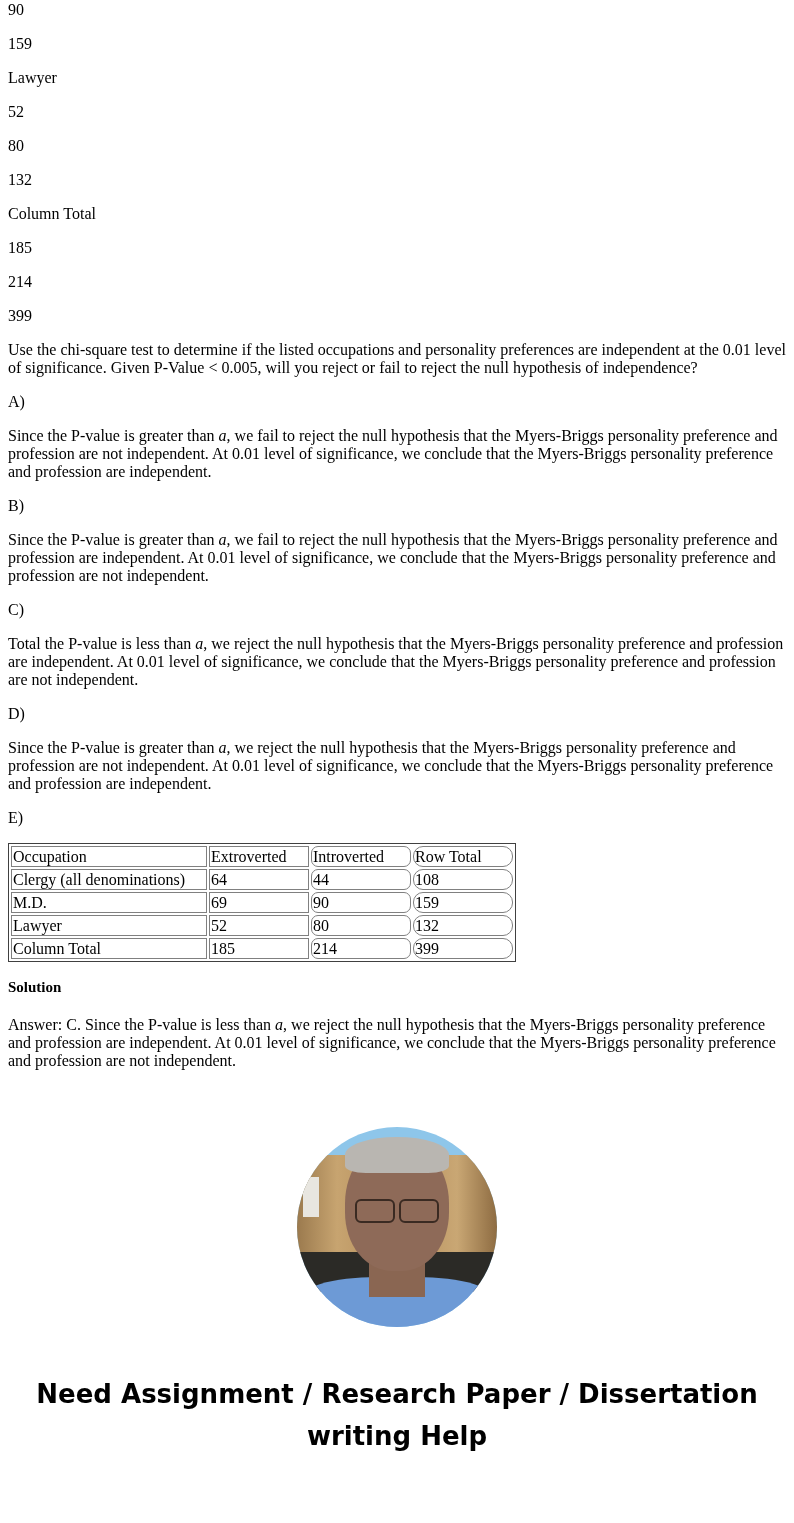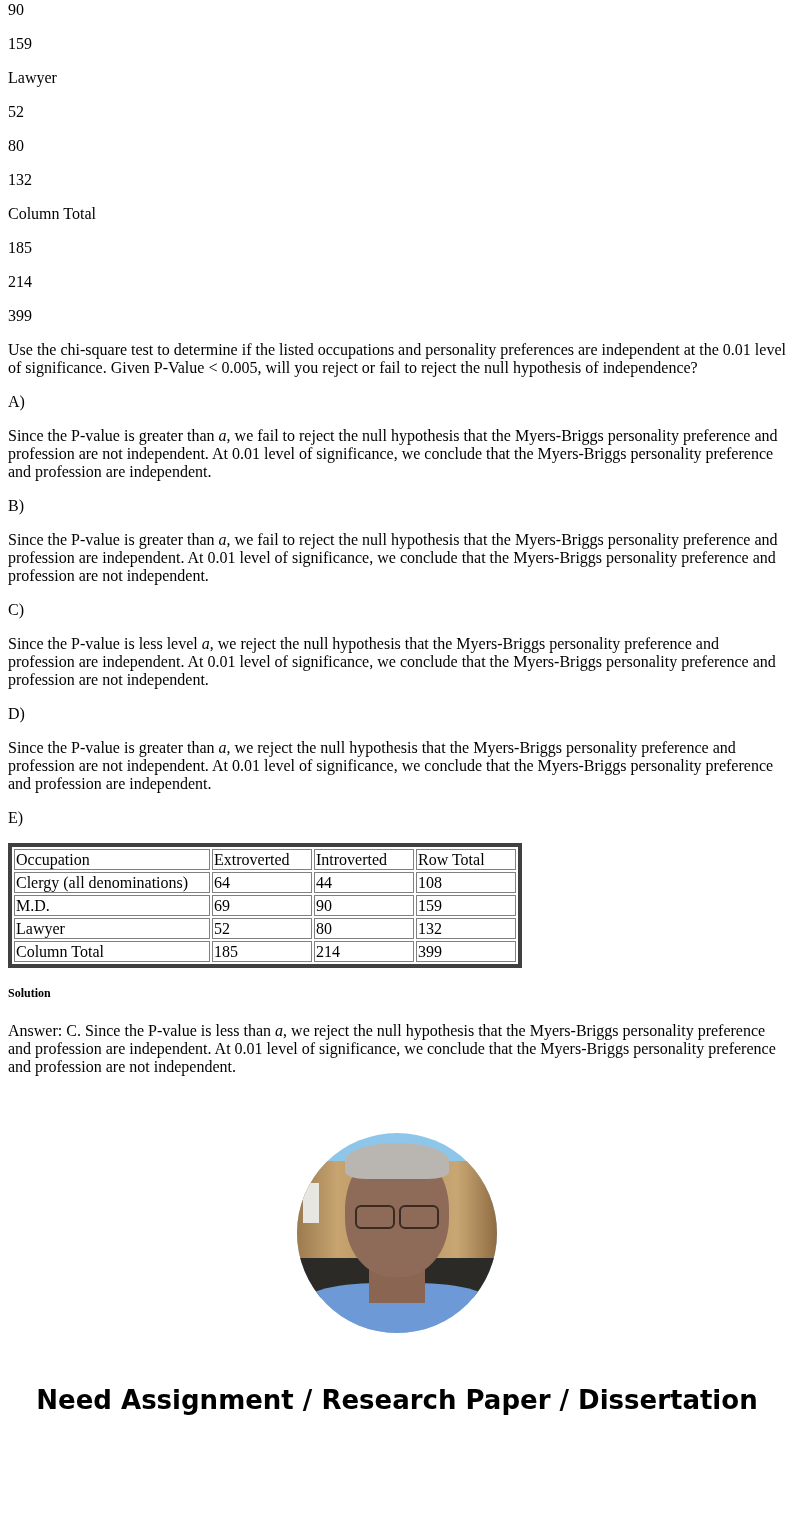--- a/index.html
+++ b/index.html
@@ -9,41 +9,41 @@
       font-size: 16px;
       line-height: 18px;
       color: #000000;
     }
     .content { padding: 1px 8px; }
     p { margin: 8px 0 16px 0; }
     .top-list p { margin: 0 0 16px 0; }
     .first { margin-top: 4px; }
     em { font-style: italic; }
     table.data {
-      border: 4px solid #404040;
+      border: 1px solid #404040;
       border-collapse: separate;
       border-spacing: 2px;
       margin: 0 0 14px 0;
       font-family: "Liberation Serif", serif;
       font-size: 16px;
     }
     table.data td {
       border: 1px solid #808080;
       padding: 1px 1px 0 1px;
       line-height: 18px;
       height: 18px;
       vertical-align: top;
     }
     table.data td.c0 { width: 192px; }
     table.data td.c1 { width: 96px; }
-    table.data td.c2 { width: 96px; }
-    table.data td.c3 { width: 96px; }
+    table.data td.c2 { width: 96px; border-radius: 7px; }
+    table.data td.c3 { width: 96px; border-radius: 10px; }
     h3 {
       font-family: "Liberation Serif", serif;
-      font-size: 12px;
+      font-size: 15px;
       font-weight: bold;
       margin: 8px 0 18px 0;
       line-height: 22px;
     }
     .avatar-wrap {
       width: 794px;
       display: flex;
       justify-content: center;
       margin-top: 40px;
     }
@@ -118,21 +118,21 @@
 
   <p>Use the chi-square test to determine if the listed occupations and personality preferences are independent at the 0.01 level of significance. Given P-Value &lt; 0.005, will you reject or fail to reject the null hypothesis of independence?</p>
 
   <p>A)</p>
   <p><span>Since the P-value is greater than </span><em>a</em><span>, we fail to reject the null hypothesis that the Myers-Briggs personality preference and profession are not independent. At 0.01 level of significance, we conclude that the Myers-Briggs personality preference and profession are independent.</span></p>
 
   <p>B)</p>
   <p><span>Since the P-value is greater than </span><em>a</em><span>, we fail to reject the null hypothesis that the Myers-Briggs personality preference and profession are independent. At 0.01 level of significance, we conclude that the Myers-Briggs personality preference and profession are not independent.</span></p>
 
   <p>C)</p>
-  <p><span>Since the P-value is less level </span><em>a</em><span>, we reject the null hypothesis that the Myers-Briggs personality preference and profession are independent. At 0.01 level of significance, we conclude that the Myers-Briggs personality preference and profession are not independent.</span></p>
+  <p><span>Total the P-value is less than </span><em>a</em><span>, we reject the null hypothesis that the Myers-Briggs personality preference and profession are independent. At 0.01 level of significance, we conclude that the Myers-Briggs personality preference and profession are not independent.</span></p>
 
   <p>D)</p>
   <p><span>Since the P-value is greater than </span><em>a</em><span>, we reject the null hypothesis that the Myers-Briggs personality preference and profession are not independent. At 0.01 level of significance, we conclude that the Myers-Briggs personality preference and profession are independent.</span></p>
 
   <p>E)</p>
 
   <table class="data">
     <tbody>
         <tr>
       <td class="c0">Occupation</td>
@@ -180,13 +180,14 @@
     <div class="neck"></div>
     <div class="head"></div>
     <div class="hair"></div>
     <div class="glasses-l"></div>
     <div class="glasses-r"></div>
   </div>
 </div>
 
 <div class="promo">
   <div>Need Assignment / Research Paper / Dissertation</div>
+  <div>writing Help</div>
 </div>
 
 </body></html>

